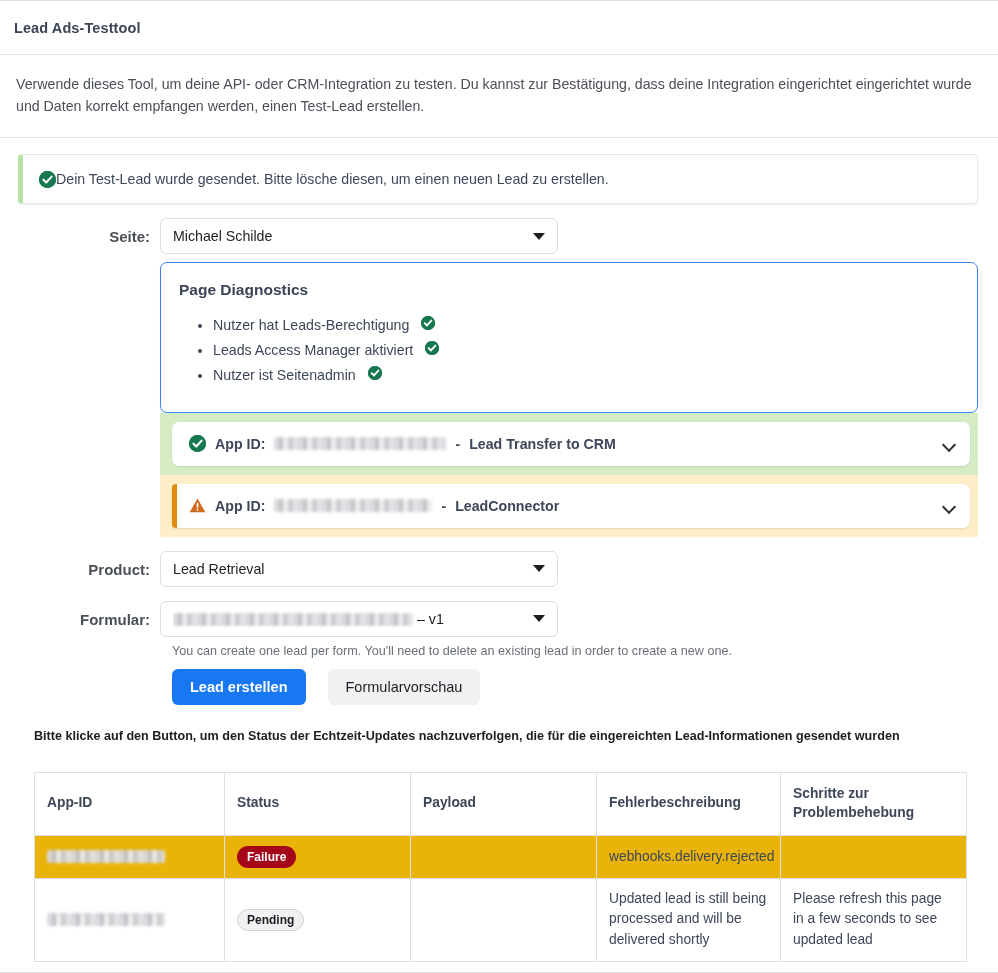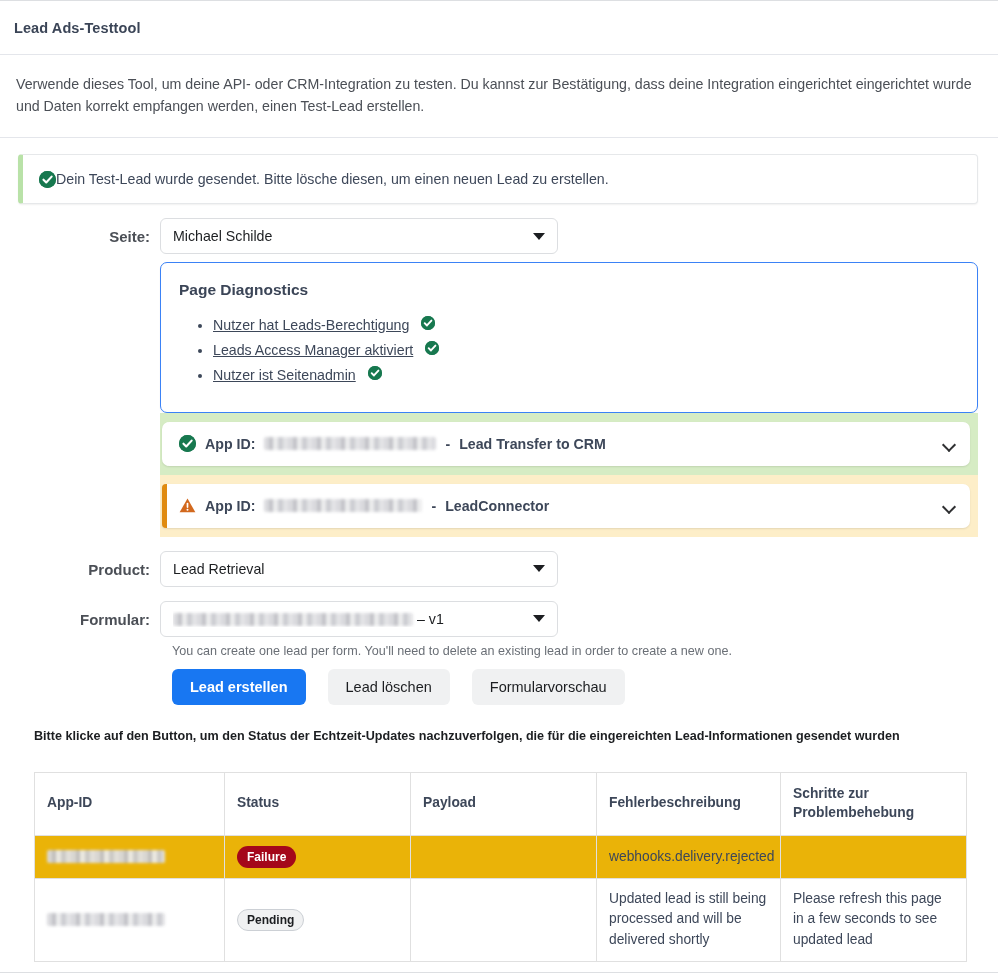--- a/index.html
+++ b/index.html
@@ -168,27 +168,27 @@
     color: #3b4557;
     margin: 0 0 14px 0;
   }
   .diag-list { margin: 0; padding-left: 34px; }
   .diag-list li {
     font-size: 14.2px;
     color: #3d4759;
     line-height: 1.75;
     list-style: disc;
   }
-  .diag-list li .lbl { margin-right: 8px; text-decoration: underline; }
+  .diag-list li .lbl { margin-right: 8px; }
 
   
   .appband {
     width: 818px;
     box-sizing: border-box;
-    padding: 9px 8px 9px 2px;
+    padding: 9px 8px 9px 12px;
   }
   .appband.ok   { background: #d6ecc4; }
   .appband.warn { background: #fdeec8; }
   .appcard {
     background: #fff;
     border-radius: 7px;
     box-shadow: 0 1px 2px rgba(0,0,0,0.10);
     height: 44px;
     display: flex;
     align-items: center;
@@ -440,21 +440,20 @@
           <span>– v1</span>
         </span>
         <span class="caret"></span>
       </div>
     </div>
 
     <div class="helper">You can create one lead per form. You'll need to delete an existing lead in order to create a new one.</div>
 
     <div class="btn-row">
       <button class="btn btn-primary">Lead erstellen</button>
-      <button class="btn btn-secondary">Lead löschen</button>
       <button class="btn btn-secondary">Formularvorschau</button>
     </div>
 
     <div class="status-note">Bitte klicke auf den Button, um den Status der Echtzeit-Updates nachzuverfolgen, die für die eingereichten Lead-Informationen gesendet wurden</div>
 
     <div class="table-wrap">
       <table class="status-table">
         <colgroup>
           <col class="c1">
             <col class="c2">

